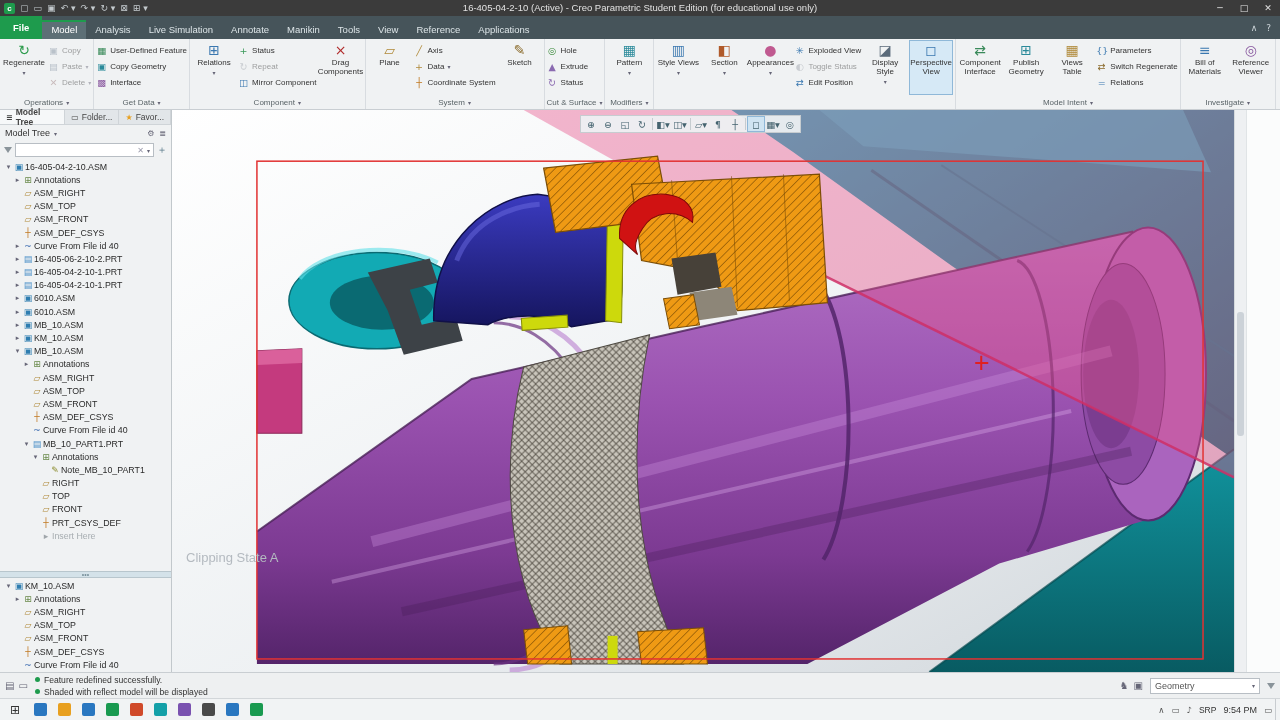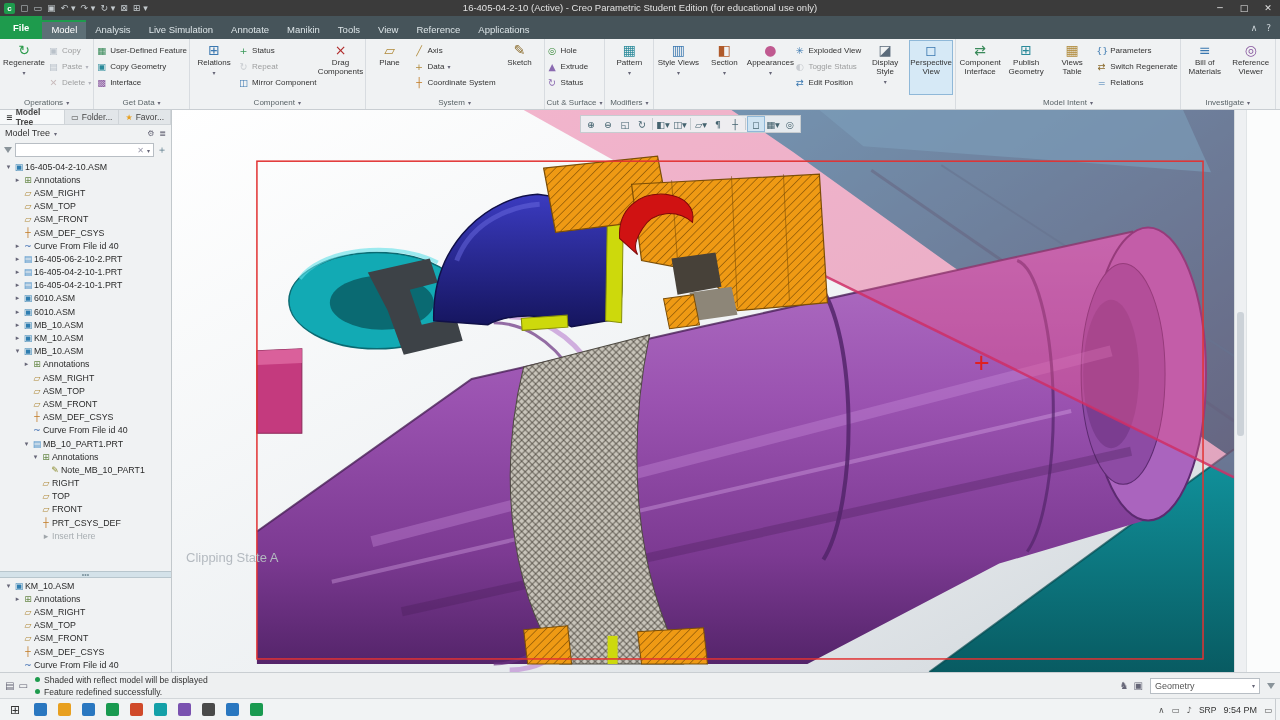--- a/index.html
+++ b/index.html
@@ -713,25 +713,25 @@
   </div>
 
   <div class="statusbar">
     <span id="sb-left" style="display:flex;gap:4px;">
         <span class="sbicon">▤</span>
         <span class="sbicon">▭</span>
       </span>
     <div class="sb-msgs" id="sb-msgs">
         <div class="sb-msg">
           <span class="sb-dot"></span>
-          <span>Shaded with reflect model will be displayed</span>
+          <span>Feature redefined successfully.</span>
         </div>
         <div class="sb-msg">
           <span class="sb-dot"></span>
-          <span>Feature redefined successfully.</span>
+          <span>Shaded with reflect model will be displayed</span>
         </div>
       </div>
     <span id="sb-right" style="display:flex;gap:5px;">
         <span class="sbicon">♞</span>
         <span class="sbicon">▣</span>
       </span>
     <div class="sb-combo">
       <span>Geometry</span>
       <span class="caret">▾</span>
     </div>

